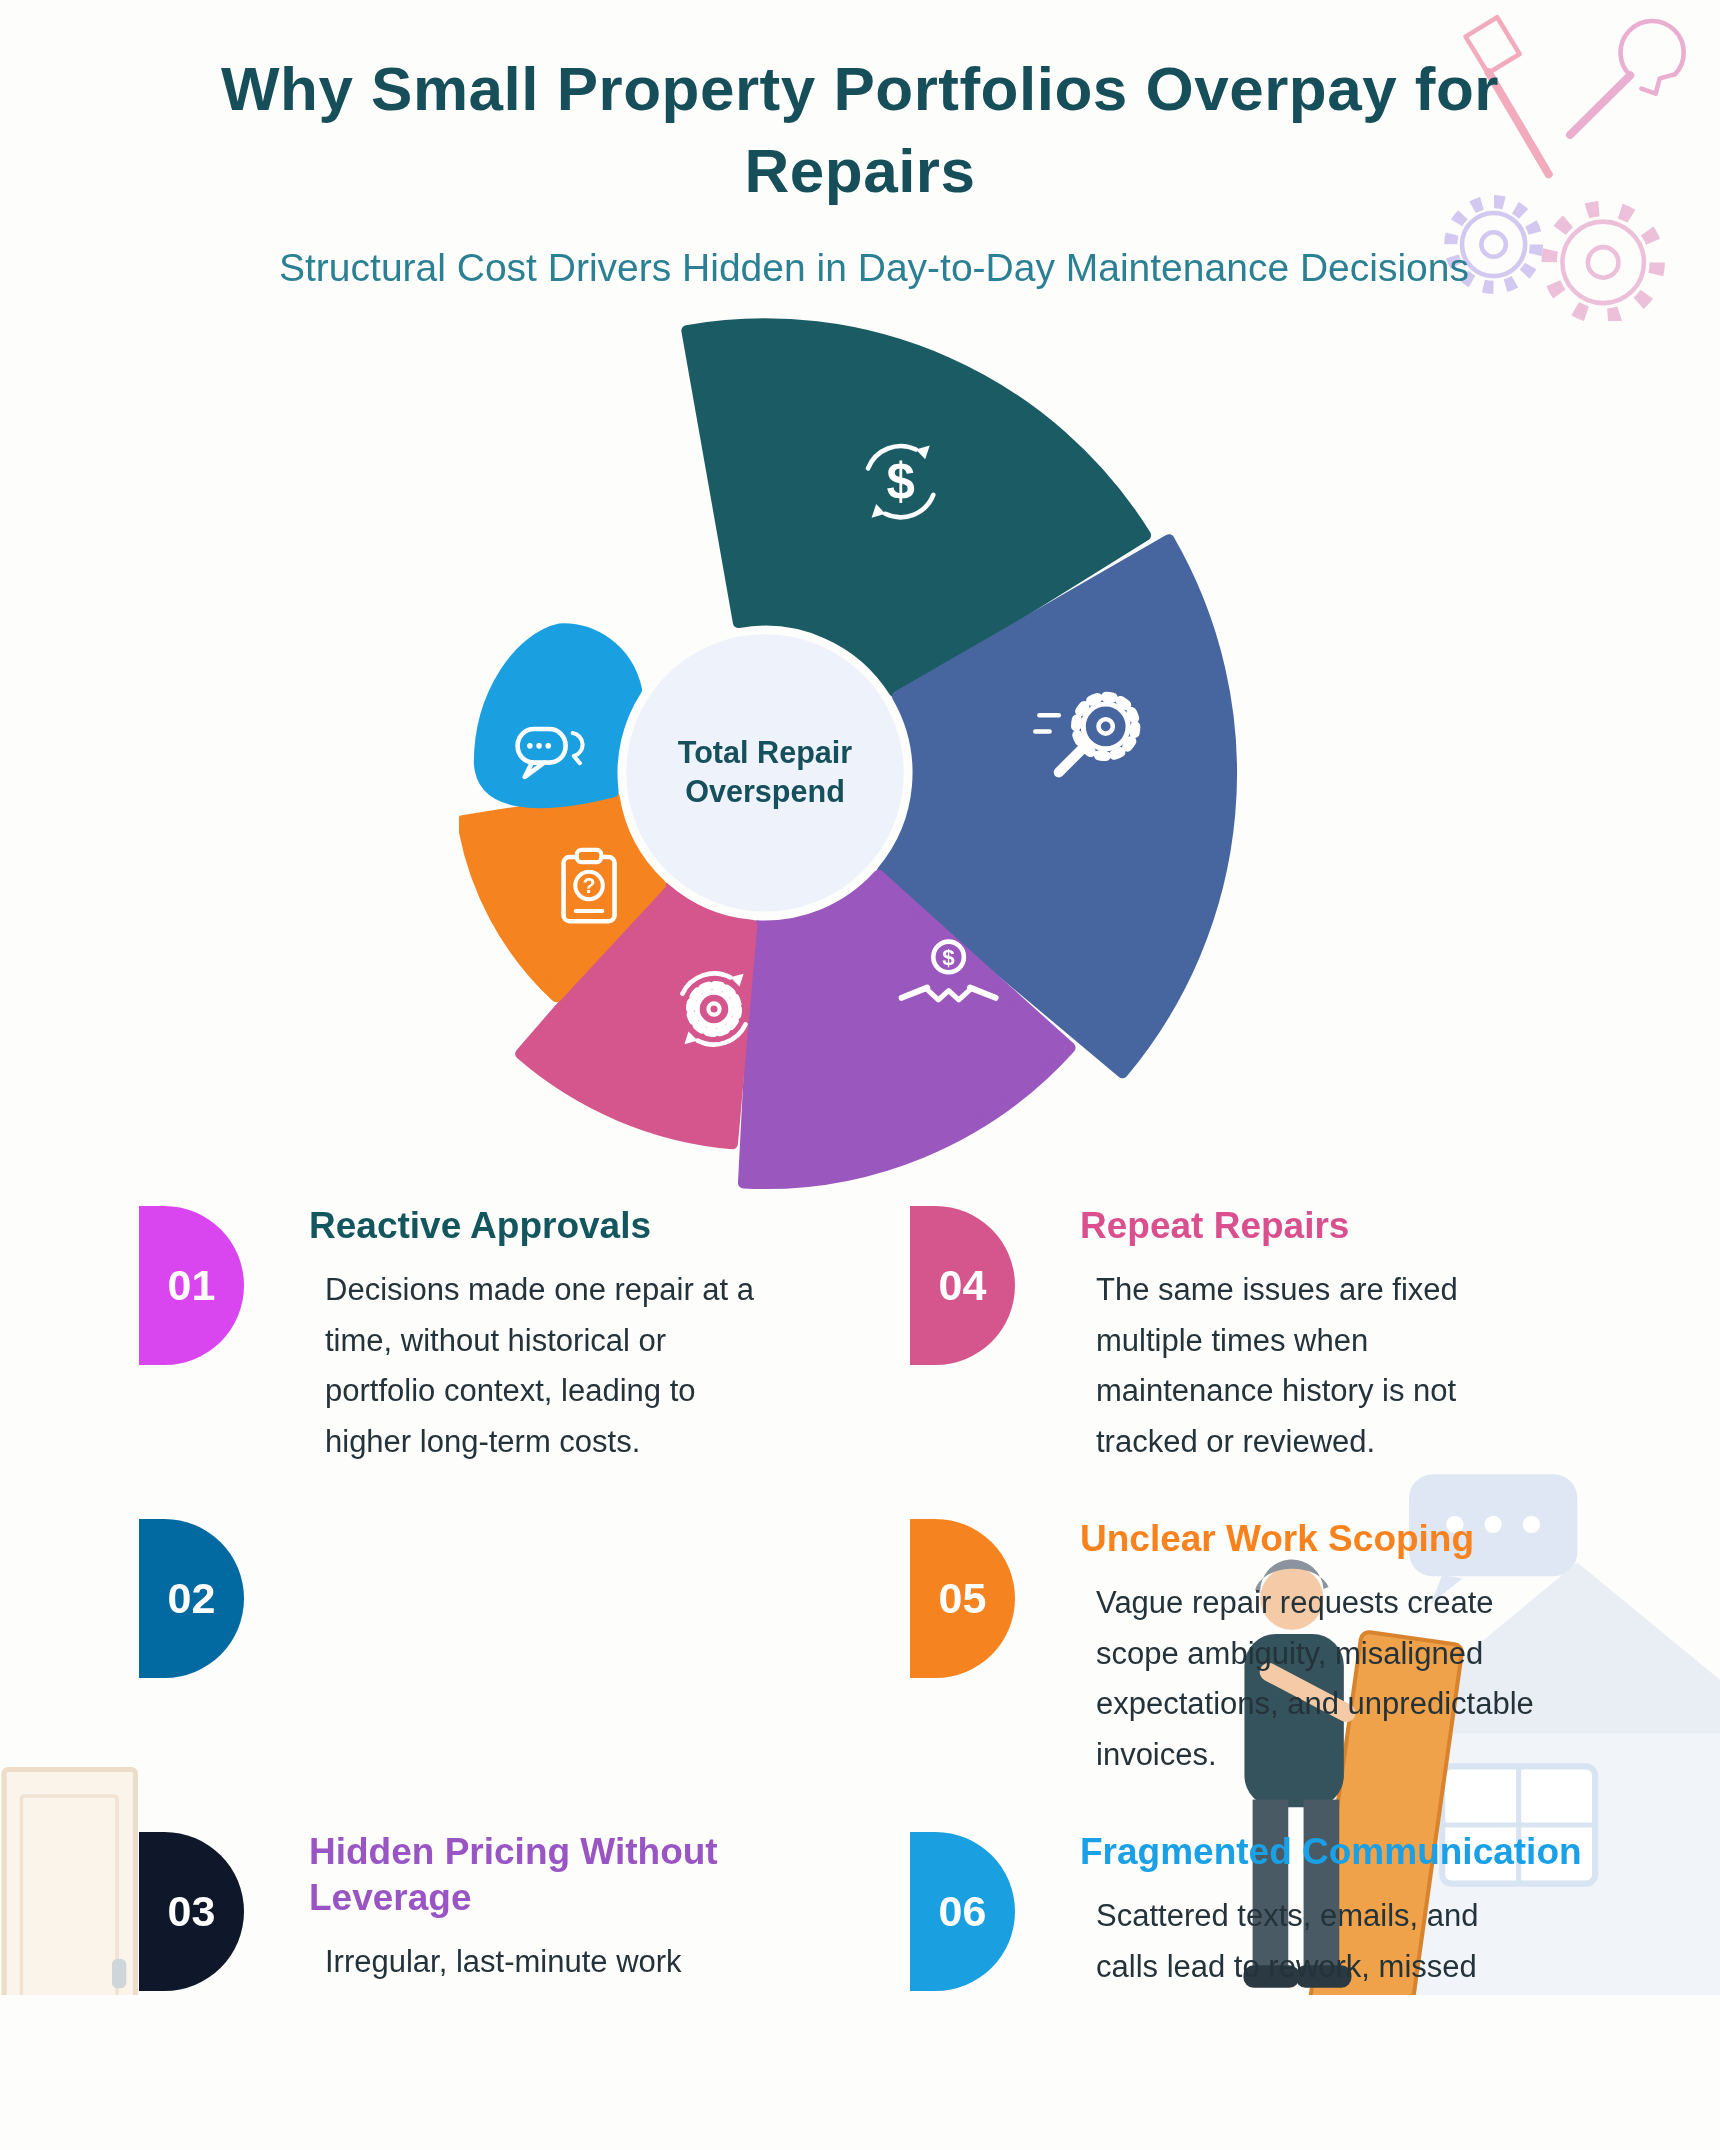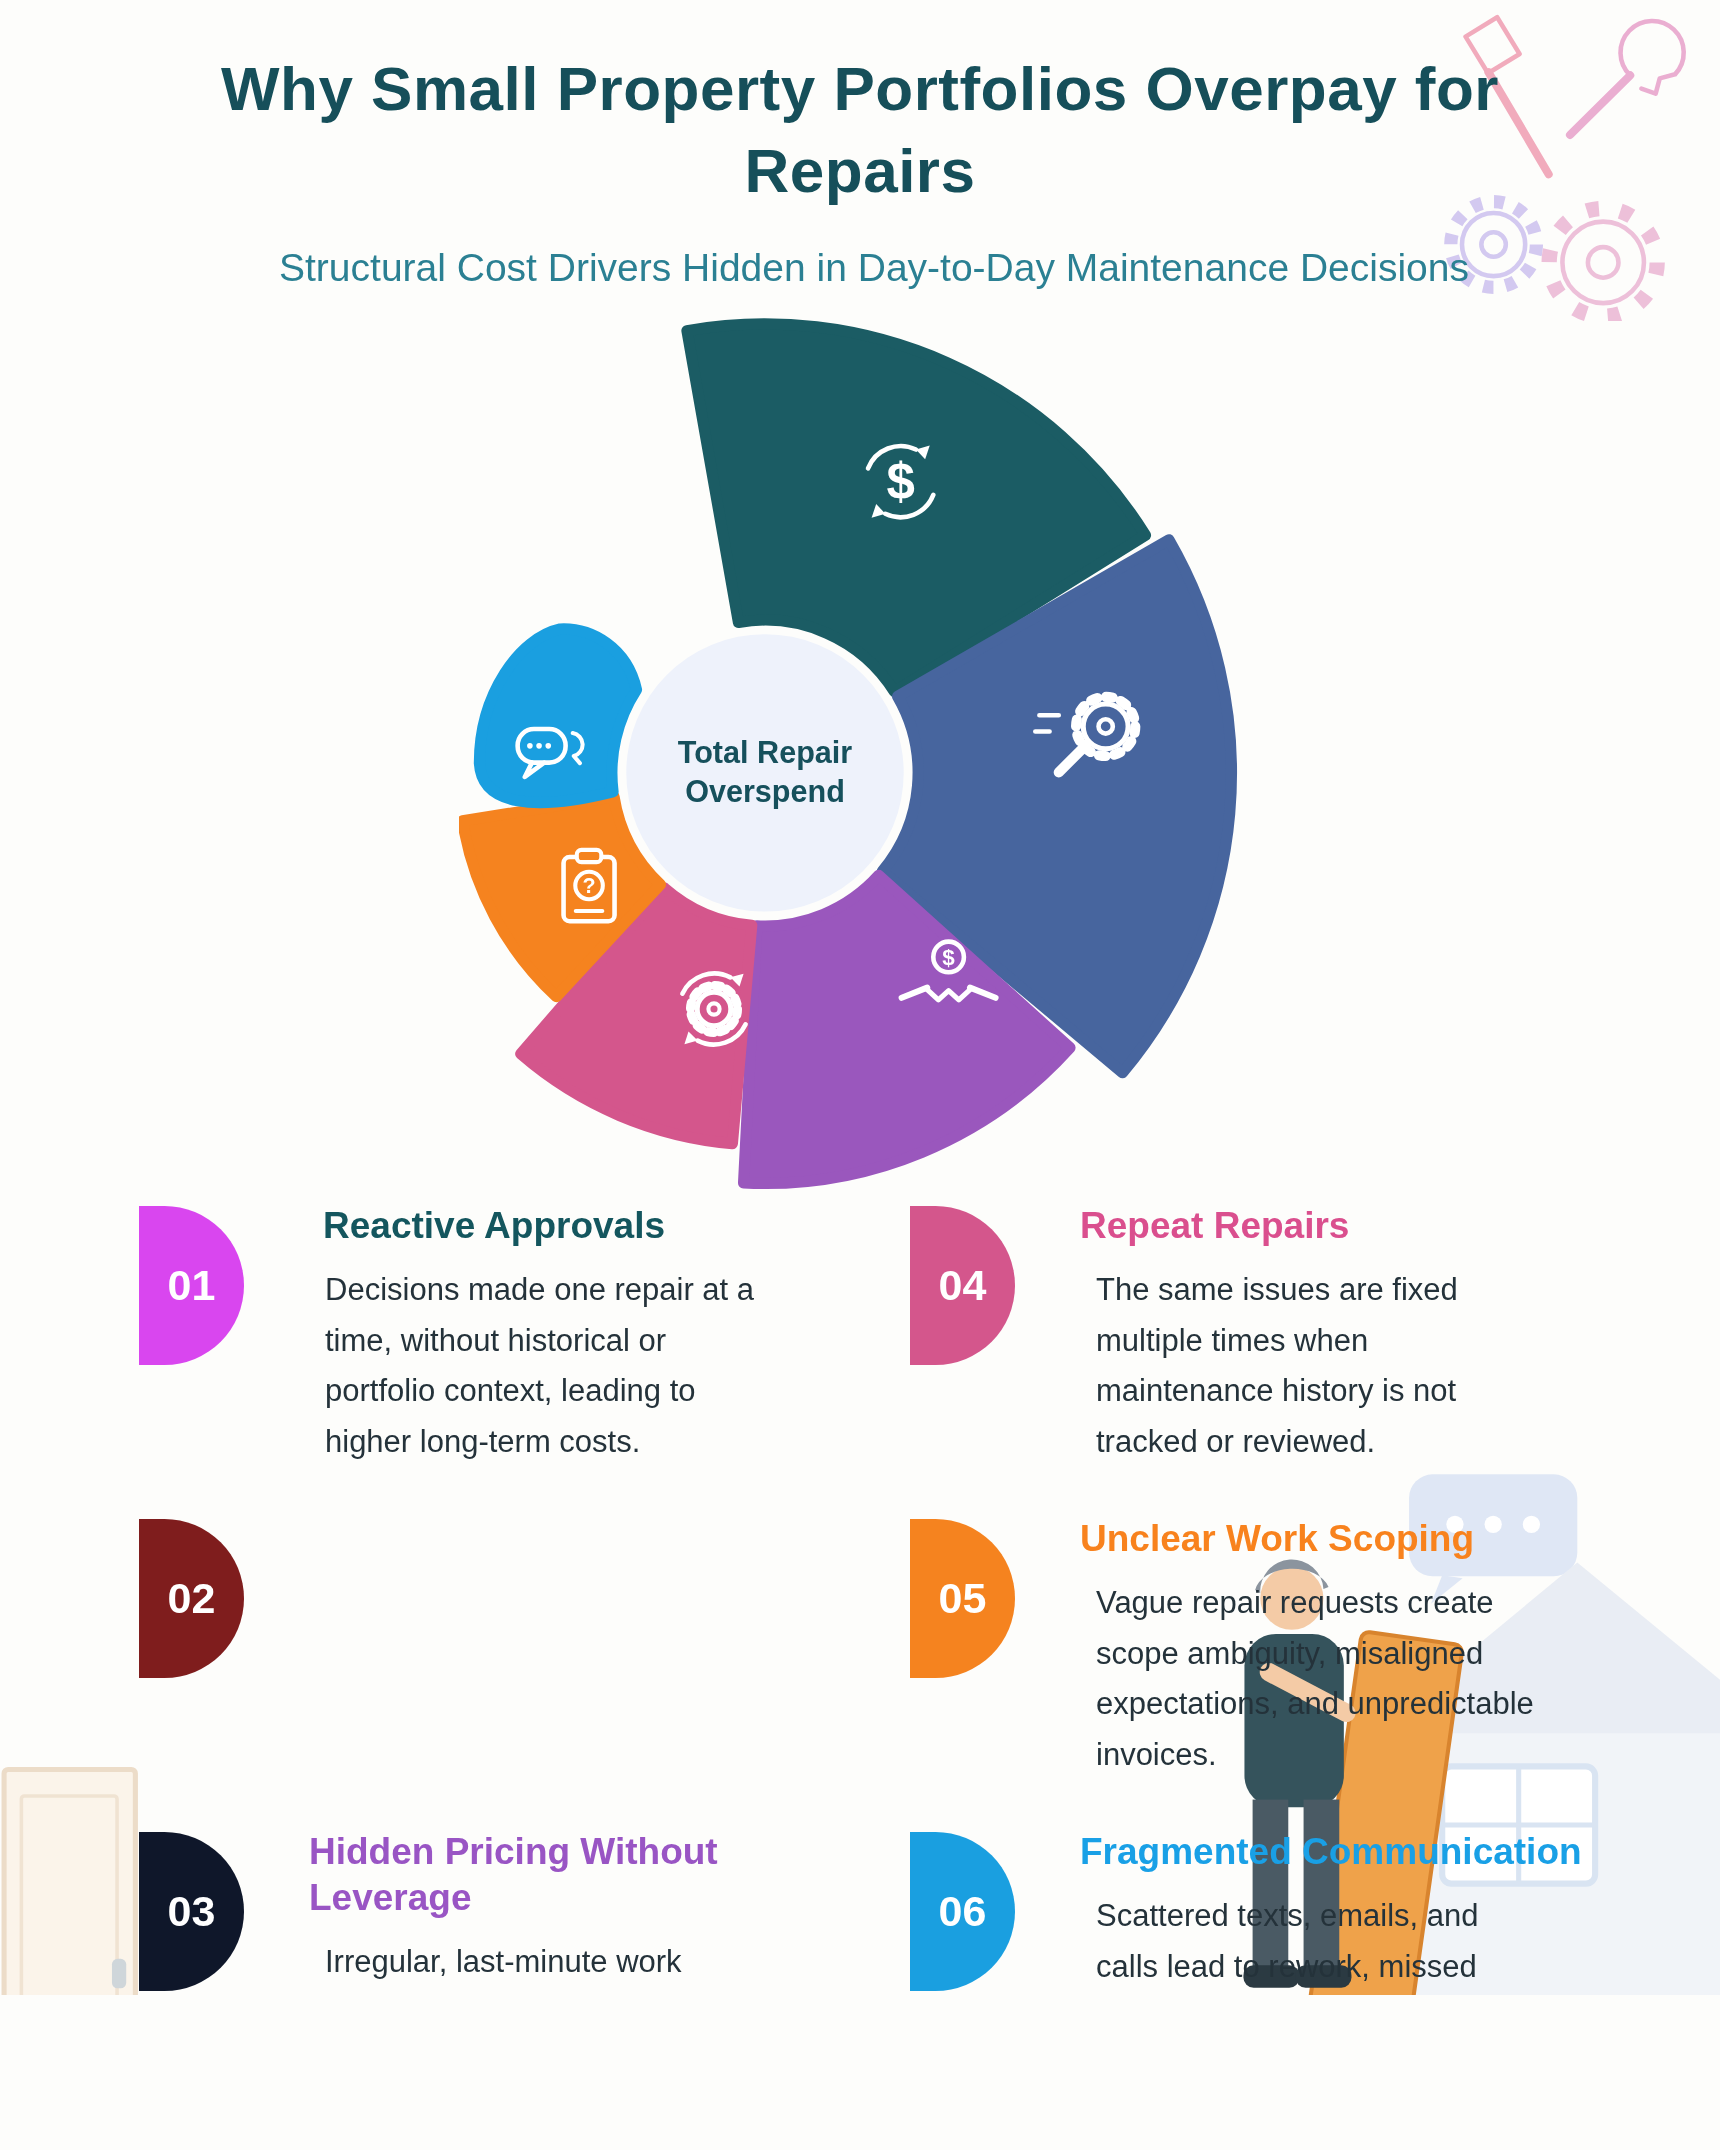--- a/index.html
+++ b/index.html
@@ -38,23 +38,23 @@
     display:flex;align-items:center;justify-content:center;
     color:#fff;font-size:43px;font-weight:700;
   }
   .itext{margin-top:-3.1px;}
   .ititle{margin:0 0 13.3px 0;font-size:37px;font-weight:700;line-height:1.25;}
   .idesc{margin:16px;font-size:31px;line-height:1.63;color:#24323a;}
   .col-l .itext{width:484px;}
   .col-r .itext{width:484px;}
   .col-r .ititle{white-space:nowrap;}
 
-  .bg-1{background:#d946ef;} .bg-2{background:#7f1d1d;} .bg-3{background:#0f172a;}
+  .bg-1{background:#d946ef;} .bg-2{background:#0369a1;} .bg-3{background:#0f172a;}
   .bg-4{background:#D4568C;} .bg-5{background:#F5831F;} .bg-6{background:#1A9FE0;}
-  .hc-1{color:#14565E;margin-left:14px;} .hc-2{color:#4A69A8;} .hc-3{color:#9955C4;}
+  .hc-1{color:#14565E;} .hc-2{color:#4A69A8;} .hc-3{color:#9955C4;}
   .hc-4{color:#DA4F8E;} .hc-5{color:#F8821D;} .hc-6{color:#19A0E6;}
 
   .pos-1{left:139px;top:1206px;}
   .pos-2{left:139px;top:1519px;}
   .pos-3{left:139px;top:1832px;}
   .pos-4{left:910px;top:1206px;}
   .pos-5{left:910px;top:1519px;}
   .pos-6{left:910px;top:1832px;}
 
   

